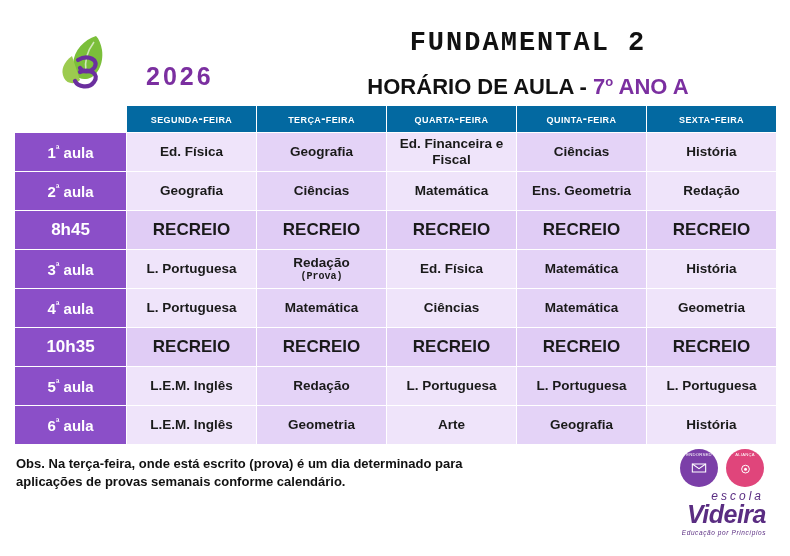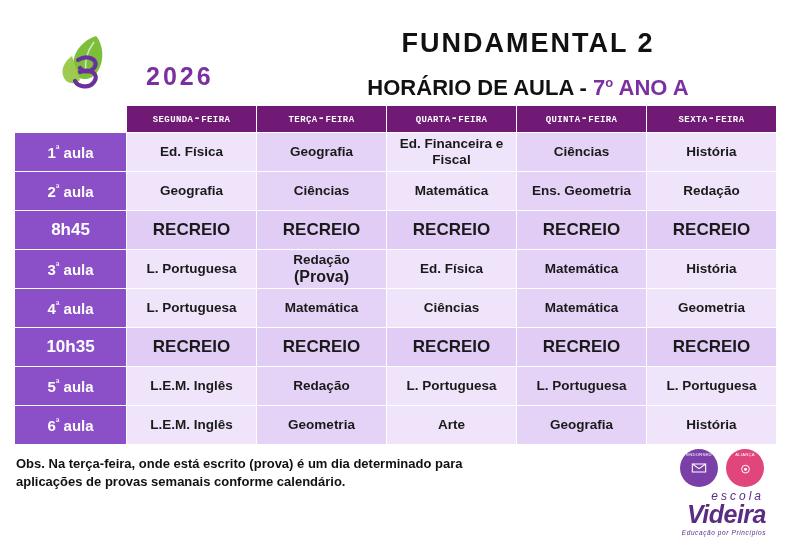--- a/index.html
+++ b/index.html
@@ -43,21 +43,21 @@
     letter-spacing: 3px;
     color: #7b2fa0;
   }
   .title-block {
     position: absolute;
     left: 245px;
     top: 18px;
     width: 530px;
   }
   .title-main {
-    font-family: Liberation Sans, sans-serif;
+    font-family: Liberation Mono, monospace;
     font-weight: bold;
     font-size: 27px;
     letter-spacing: 2px;
     color: #111111;
     text-align: center;
     padding-left: 8px;
   }
   .title-sub {
     font-family: "Liberation Sans", sans-serif;
     font-weight: bold;
@@ -86,23 +86,23 @@
   table.schedule td, table.schedule th {
     border: 1px solid #ffffff;
     padding: 0;
     text-align: center;
     vertical-align: middle;
   }
   col.colhour { width: 112px; }
   col.colday  { width: 130px; }
 
   th.dayhead {
-    background: #701a75;
+    background: #0369a1;
     color: #ffffff;
-    font-family: Liberation Mono, monospace;
+    font-family: Liberation Sans, sans-serif;
     font-weight: bold;
     font-size: 12.5px;
     letter-spacing: .4px;
     height: 26px;
     font-variant: small-caps;
     text-transform: lowercase;
   }
   th.corner {
     background: #ffffff;
     border: 1px solid #ffffff;
@@ -126,22 +126,23 @@
     font-weight: bold;
     font-size: 13.5px;
     height: 38px;
     line-height: 1.15;
   }
   td.subject.alt {
     background: #e4d3f7;
   }
   td.subject .small {
     display: block;
-    font-size: 16px;
-    font-weight: bold;
+    font-size: 10px;
+    font-weight: bold;
+    font-family: Liberation Mono, monospace;
   }
   tr.recreio td.subject,
   tr.recreio td.subject.alt {
     background: #e0ccf5;
     font-size: 17px;
   }
   tr.recreio td.hourcell {
     font-size: 17px;
   }
 

